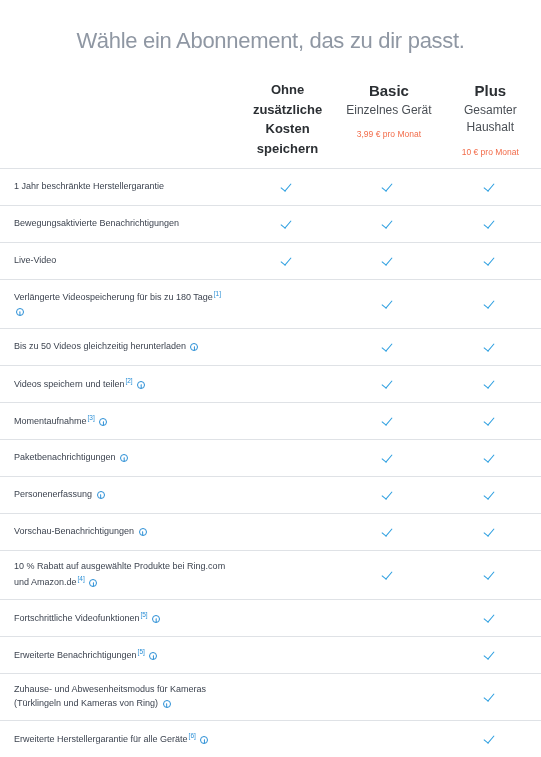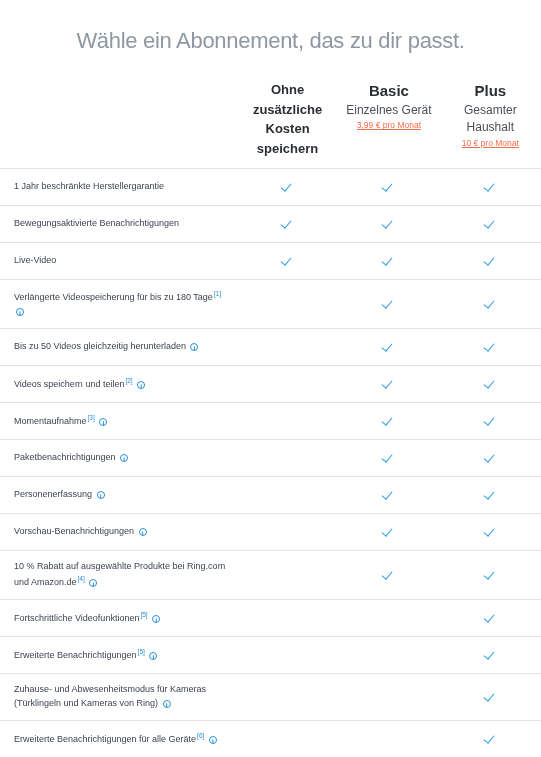--- a/index.html
+++ b/index.html
@@ -62,22 +62,21 @@
     display: block;
     font-size: 12px;
     font-weight: 400;
     color: #4a4f55;
   }
   .plan-price {
     display: block;
     font-size: 8.5px;
     font-weight: 400;
     color: #f26c4a;
-    margin-top: 0;
-    text-decoration: underline;
+    margin-top: 9px;
   }
   .plan-head.free .plan-name {
     font-weight: 700;
     color: #2b2f33;
     font-size: 13px;
     line-height: 1.5;
   }
 
   
   tbody tr.feature-row > td {
@@ -270,21 +269,21 @@
           <td class="check-cell"></td>
           <td class="check-cell"><span class="check"></span></td>
         </tr>
         <tr class="feature-row">
           <td class="feature-cell"><span>Zuhause- und Abwesenheitsmodus für Kameras (Türklingeln und Kameras von Ring)</span> <span class="info-icon">i</span></td>
           <td class="check-cell"></td>
           <td class="check-cell"></td>
           <td class="check-cell"><span class="check"></span></td>
         </tr>
         <tr class="feature-row">
-          <td class="feature-cell"><span>Erweiterte Benachrichtigungen für alle Geräte</span><sup class="fn">[6]</sup> <span class="info-icon">i</span></td>
+          <td class="feature-cell"><span>Erweiterte Herstellergarantie für alle Geräte</span><sup class="fn">[6]</sup> <span class="info-icon">i</span></td>
           <td class="check-cell"></td>
           <td class="check-cell"></td>
           <td class="check-cell"><span class="check"></span></td>
         </tr>
       </tbody>
   </table>
 
 </div>
 
 </body></html>

